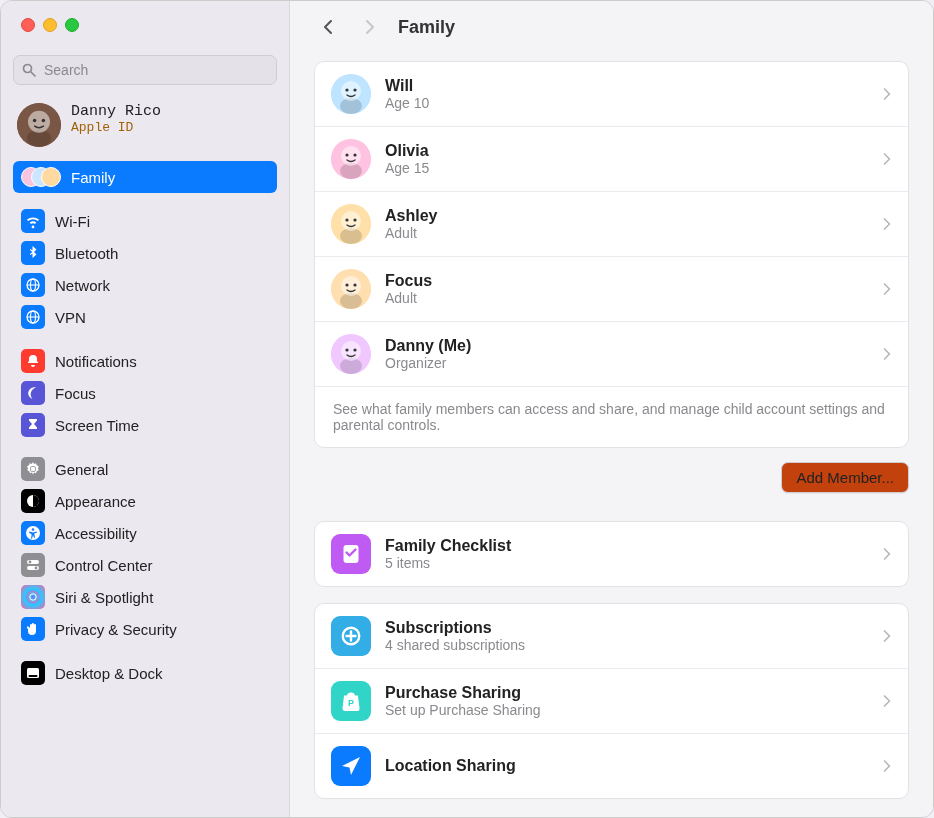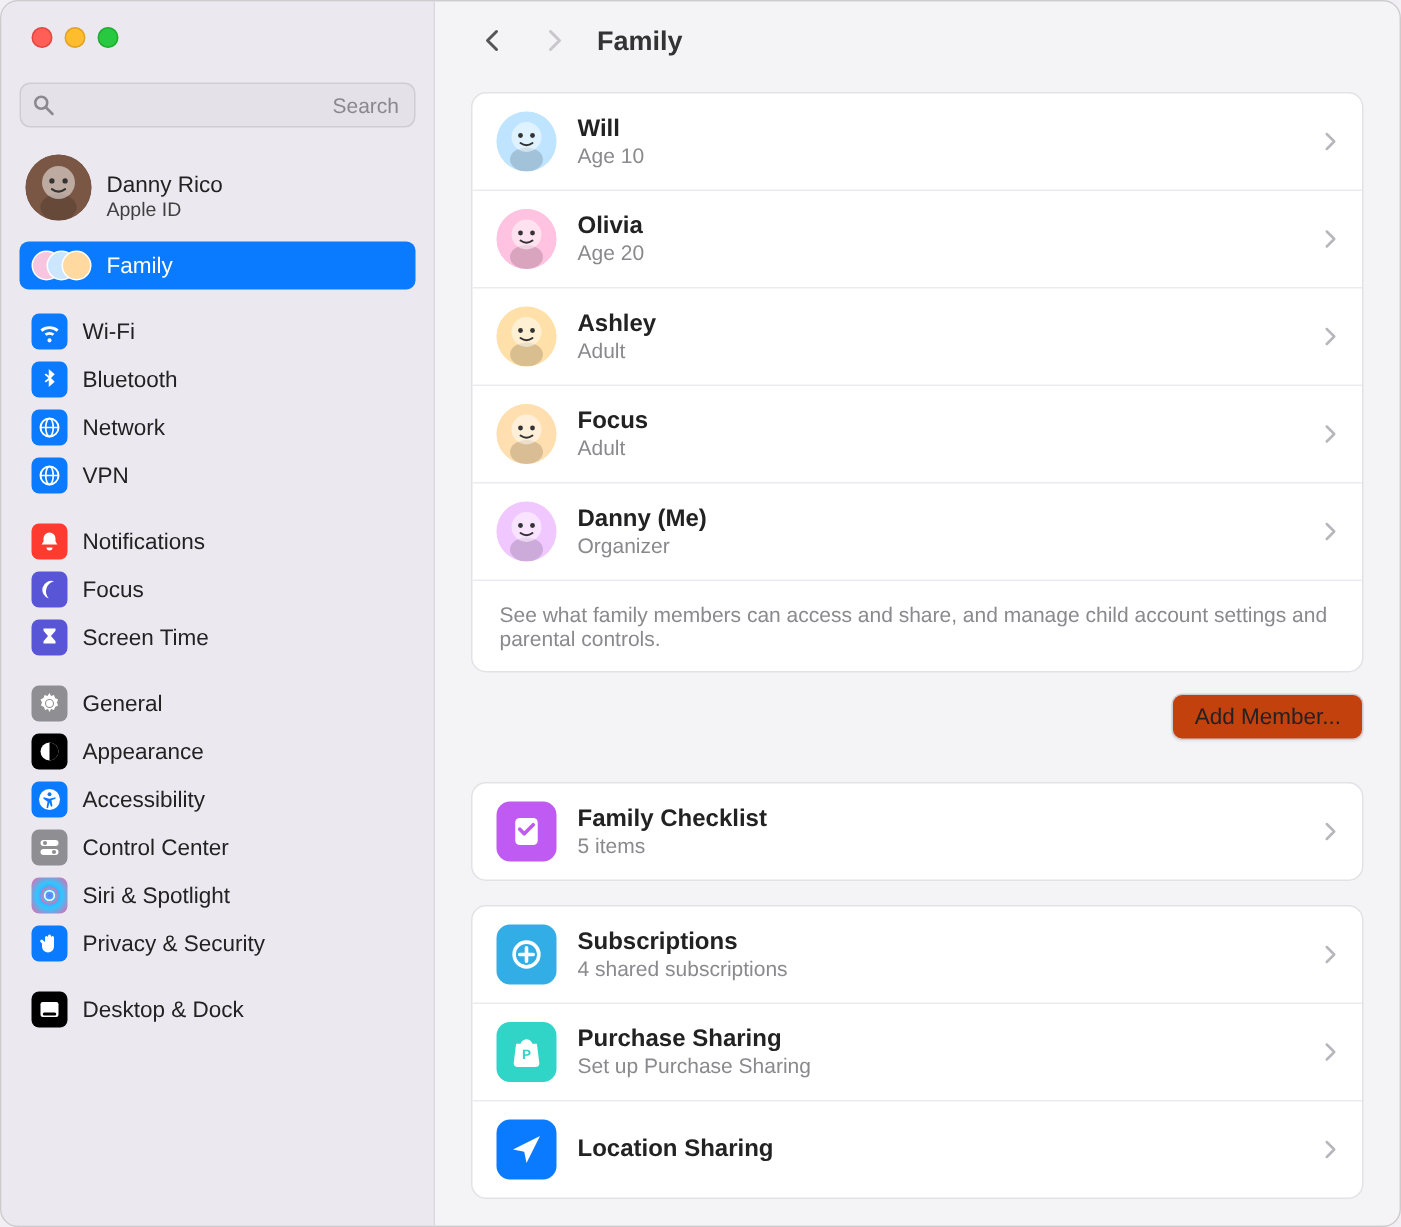--- a/index.html
+++ b/index.html
@@ -15,32 +15,32 @@
 
   .columns { position:absolute; top:0; left:0; right:0; bottom:0; display:flex; }
   .sidebar { width: 288px; height:100%; background:#ece8f0; display:flex; flex-direction:column; }
   .sidebar-inner { padding: 0 12px; overflow:hidden; }
   .main    { flex:1; background:#f4f3f6; border-left:1px solid #d9d6dd; display:flex; flex-direction:column; }
 
   
   .search-wrap { margin: 6px 0 10px; position:relative; }
   .search-input {
     width:100%; height:30px; border-radius:7px; border:1px solid #cfccd4;
-    background:#e4e1e8; padding:0 10px 0 30px; font-size:14px; color:#555;text-align:right;
+    background:#e4e1e8; padding:0 10px 0 30px; font-size:14px; color:#555;
   }
   .search-input::placeholder { color:#8a8a8e; }
   .search-icon { position:absolute; left:8px; top:7px; width:16px; height:16px; fill:#8a8a8e; }
 
   
-  .user-row { display:flex; align-items:flex-end; gap:10px; padding:8px 6px 14px 4px; cursor:default; }
+  .user-row { display:flex; align-items:flex-start; gap:10px; padding:8px 6px 14px 4px; cursor:default;font-family:Liberation Mono, monospace; }
   .avatar-lg { width:44px; height:44px; border-radius:50%; background:#6e4b3a; flex-shrink:0;
                display:flex; align-items:center; justify-content:center; overflow:hidden; }
   .avatar-lg svg { width:100%; height:100%; }
   .user-text .name { font-size:15px; color:#222; font-weight:500; }
-  .user-text .sub  { font-size:13px; color:#404040; }
+  .user-text .sub  { font-size:13px; color:#a16207; }
 
   
   .side-item {
     display:flex; align-items:center; gap:10px; height:32px; padding:0 8px;
     border-radius:6px; font-size:15px; color:#222; cursor:default;
   }
   .side-item.selected { background:#0a7aff; color:#fff; }
   .side-group { margin-top:12px;text-align:right; }
   .side-icon {
     width:24px; height:24px; border-radius:5px; flex-shrink:0;
@@ -389,21 +389,21 @@
               </svg></div>
           </div>
           <div class="row">
             <div class="member-avatar" style="background:#ffc2e0">
               <svg viewBox="0 0 40 40">
                 <use href="#memoji" fill="#ffc2e0"></use>
               </svg>
             </div>
             <div class="texts">
               <div class="label">Olivia</div>
-              <div class="sub">Age 20</div>
+              <div class="sub">Age 15</div>
             </div>
             <div class="row-chevron" style="color:#b8b6bc"><svg viewBox="0 0 12 16">
                 <use href="#i-chev-r"></use>
               </svg></div>
           </div>
           <div class="row">
             <div class="member-avatar" style="background:#ffe0a8">
               <svg viewBox="0 0 40 40">
                 <use href="#memoji" fill="#ffe0a8"></use>
               </svg>

